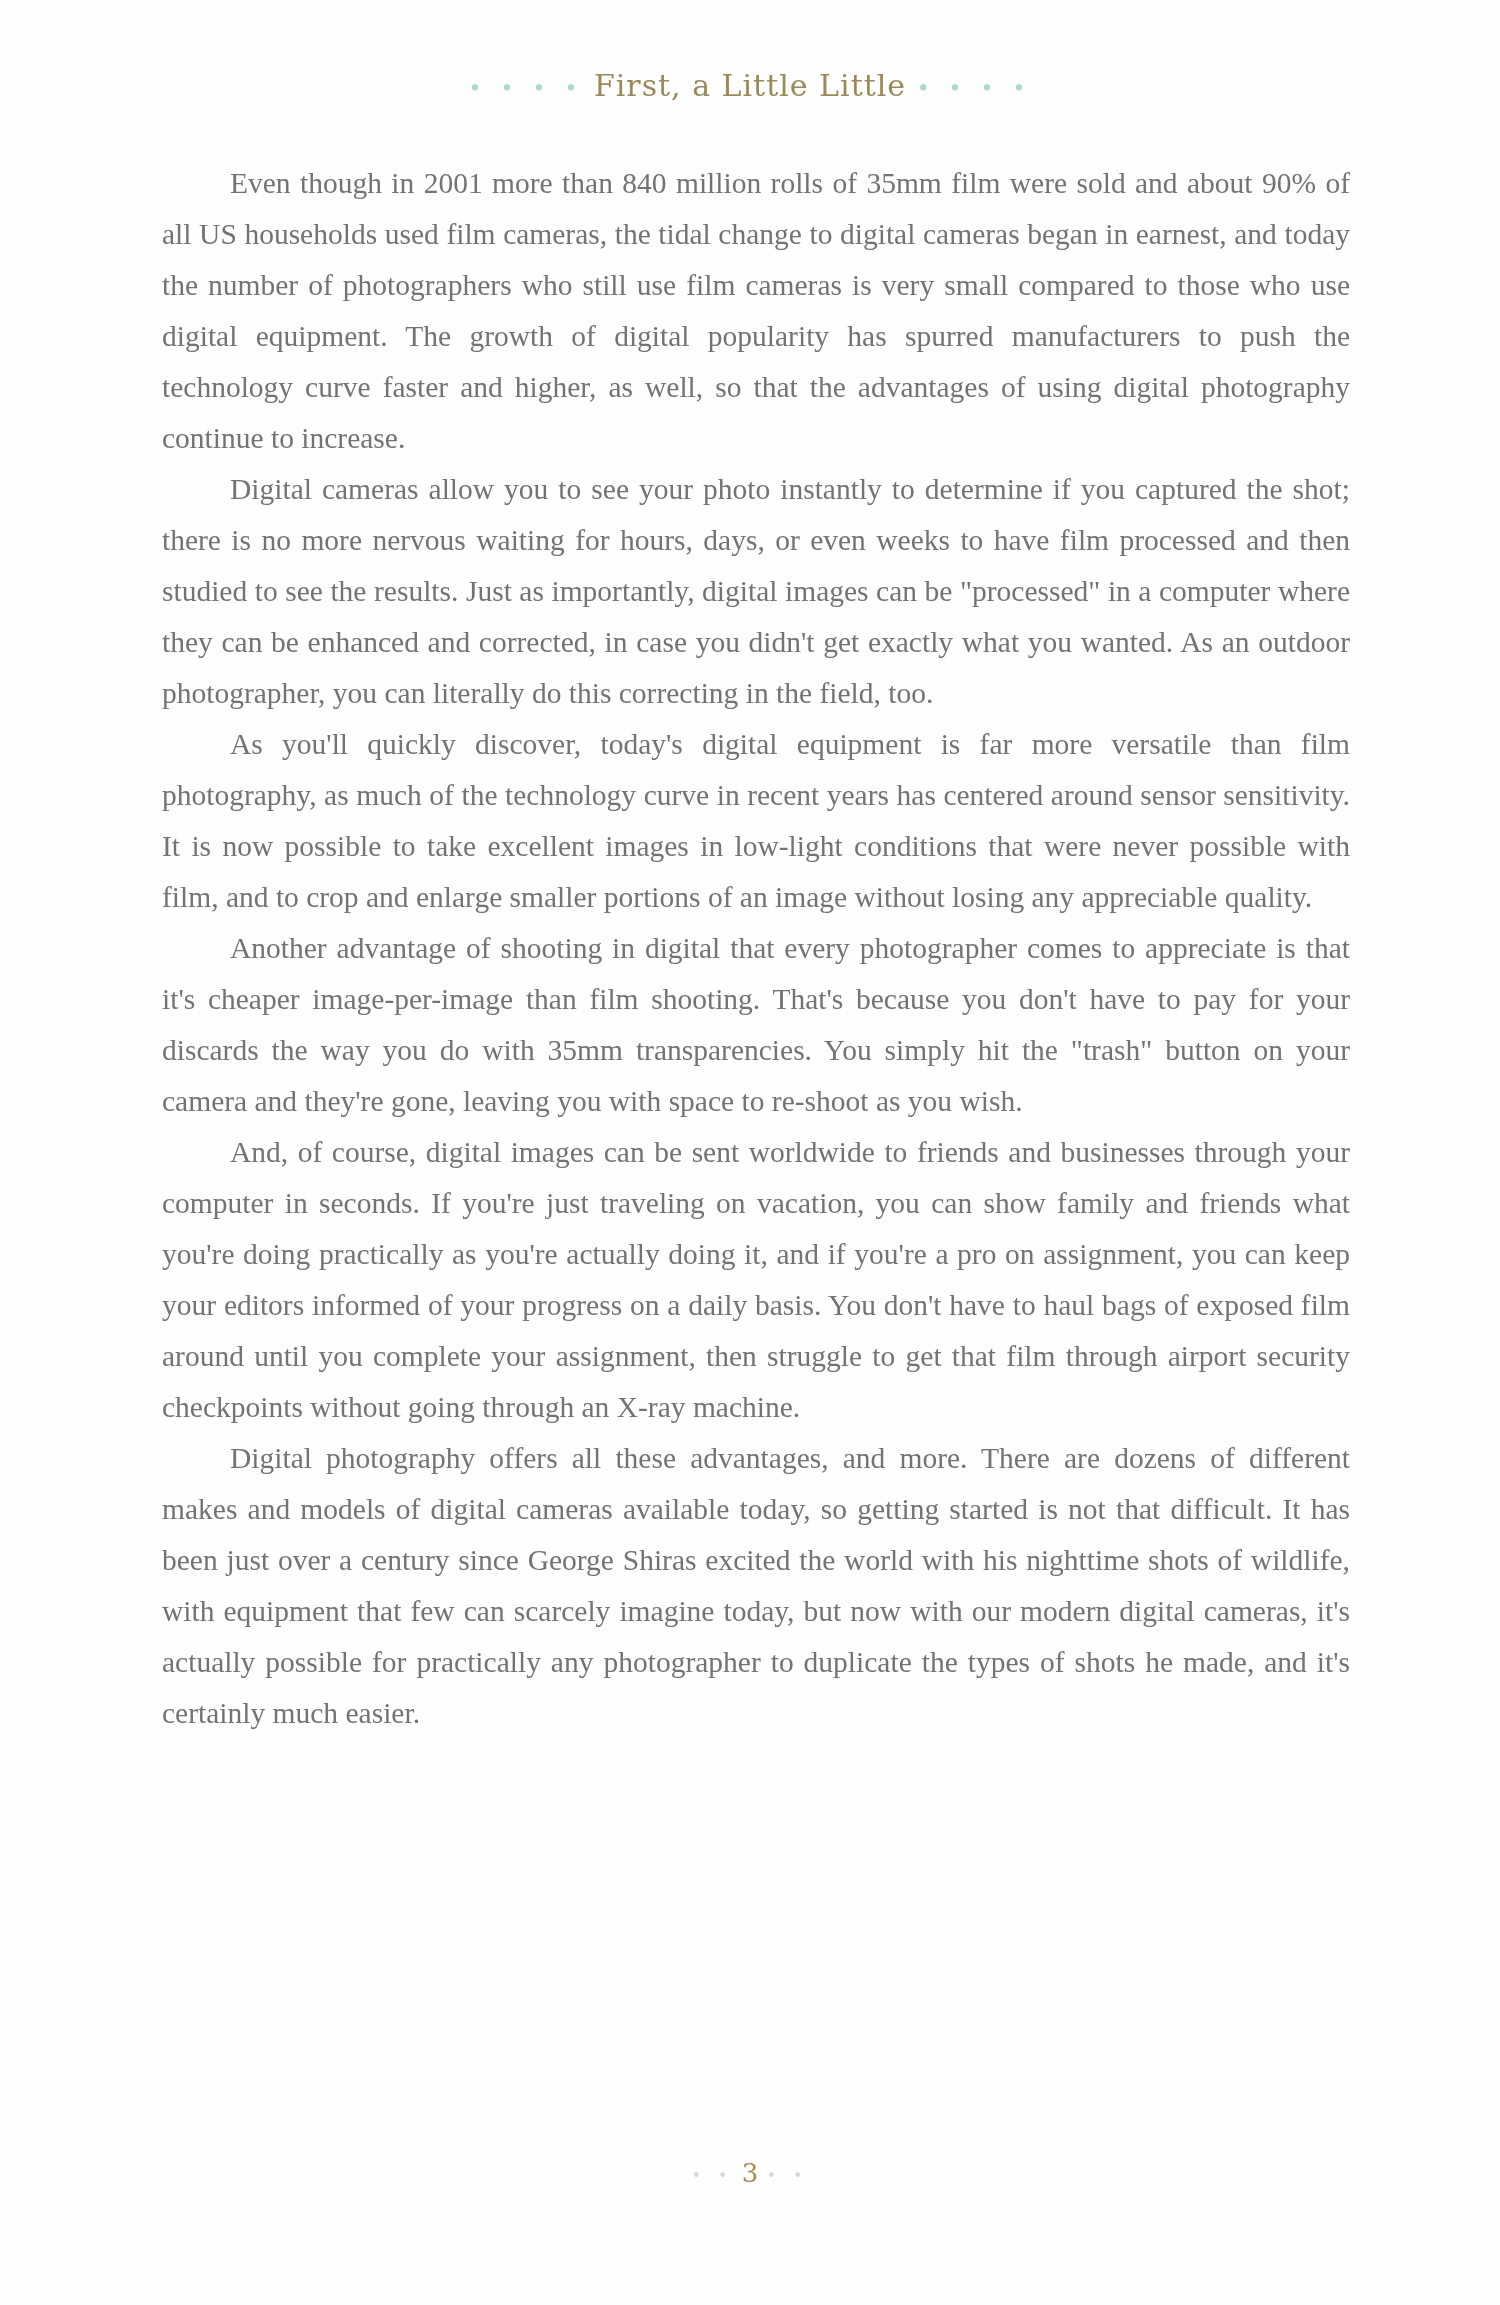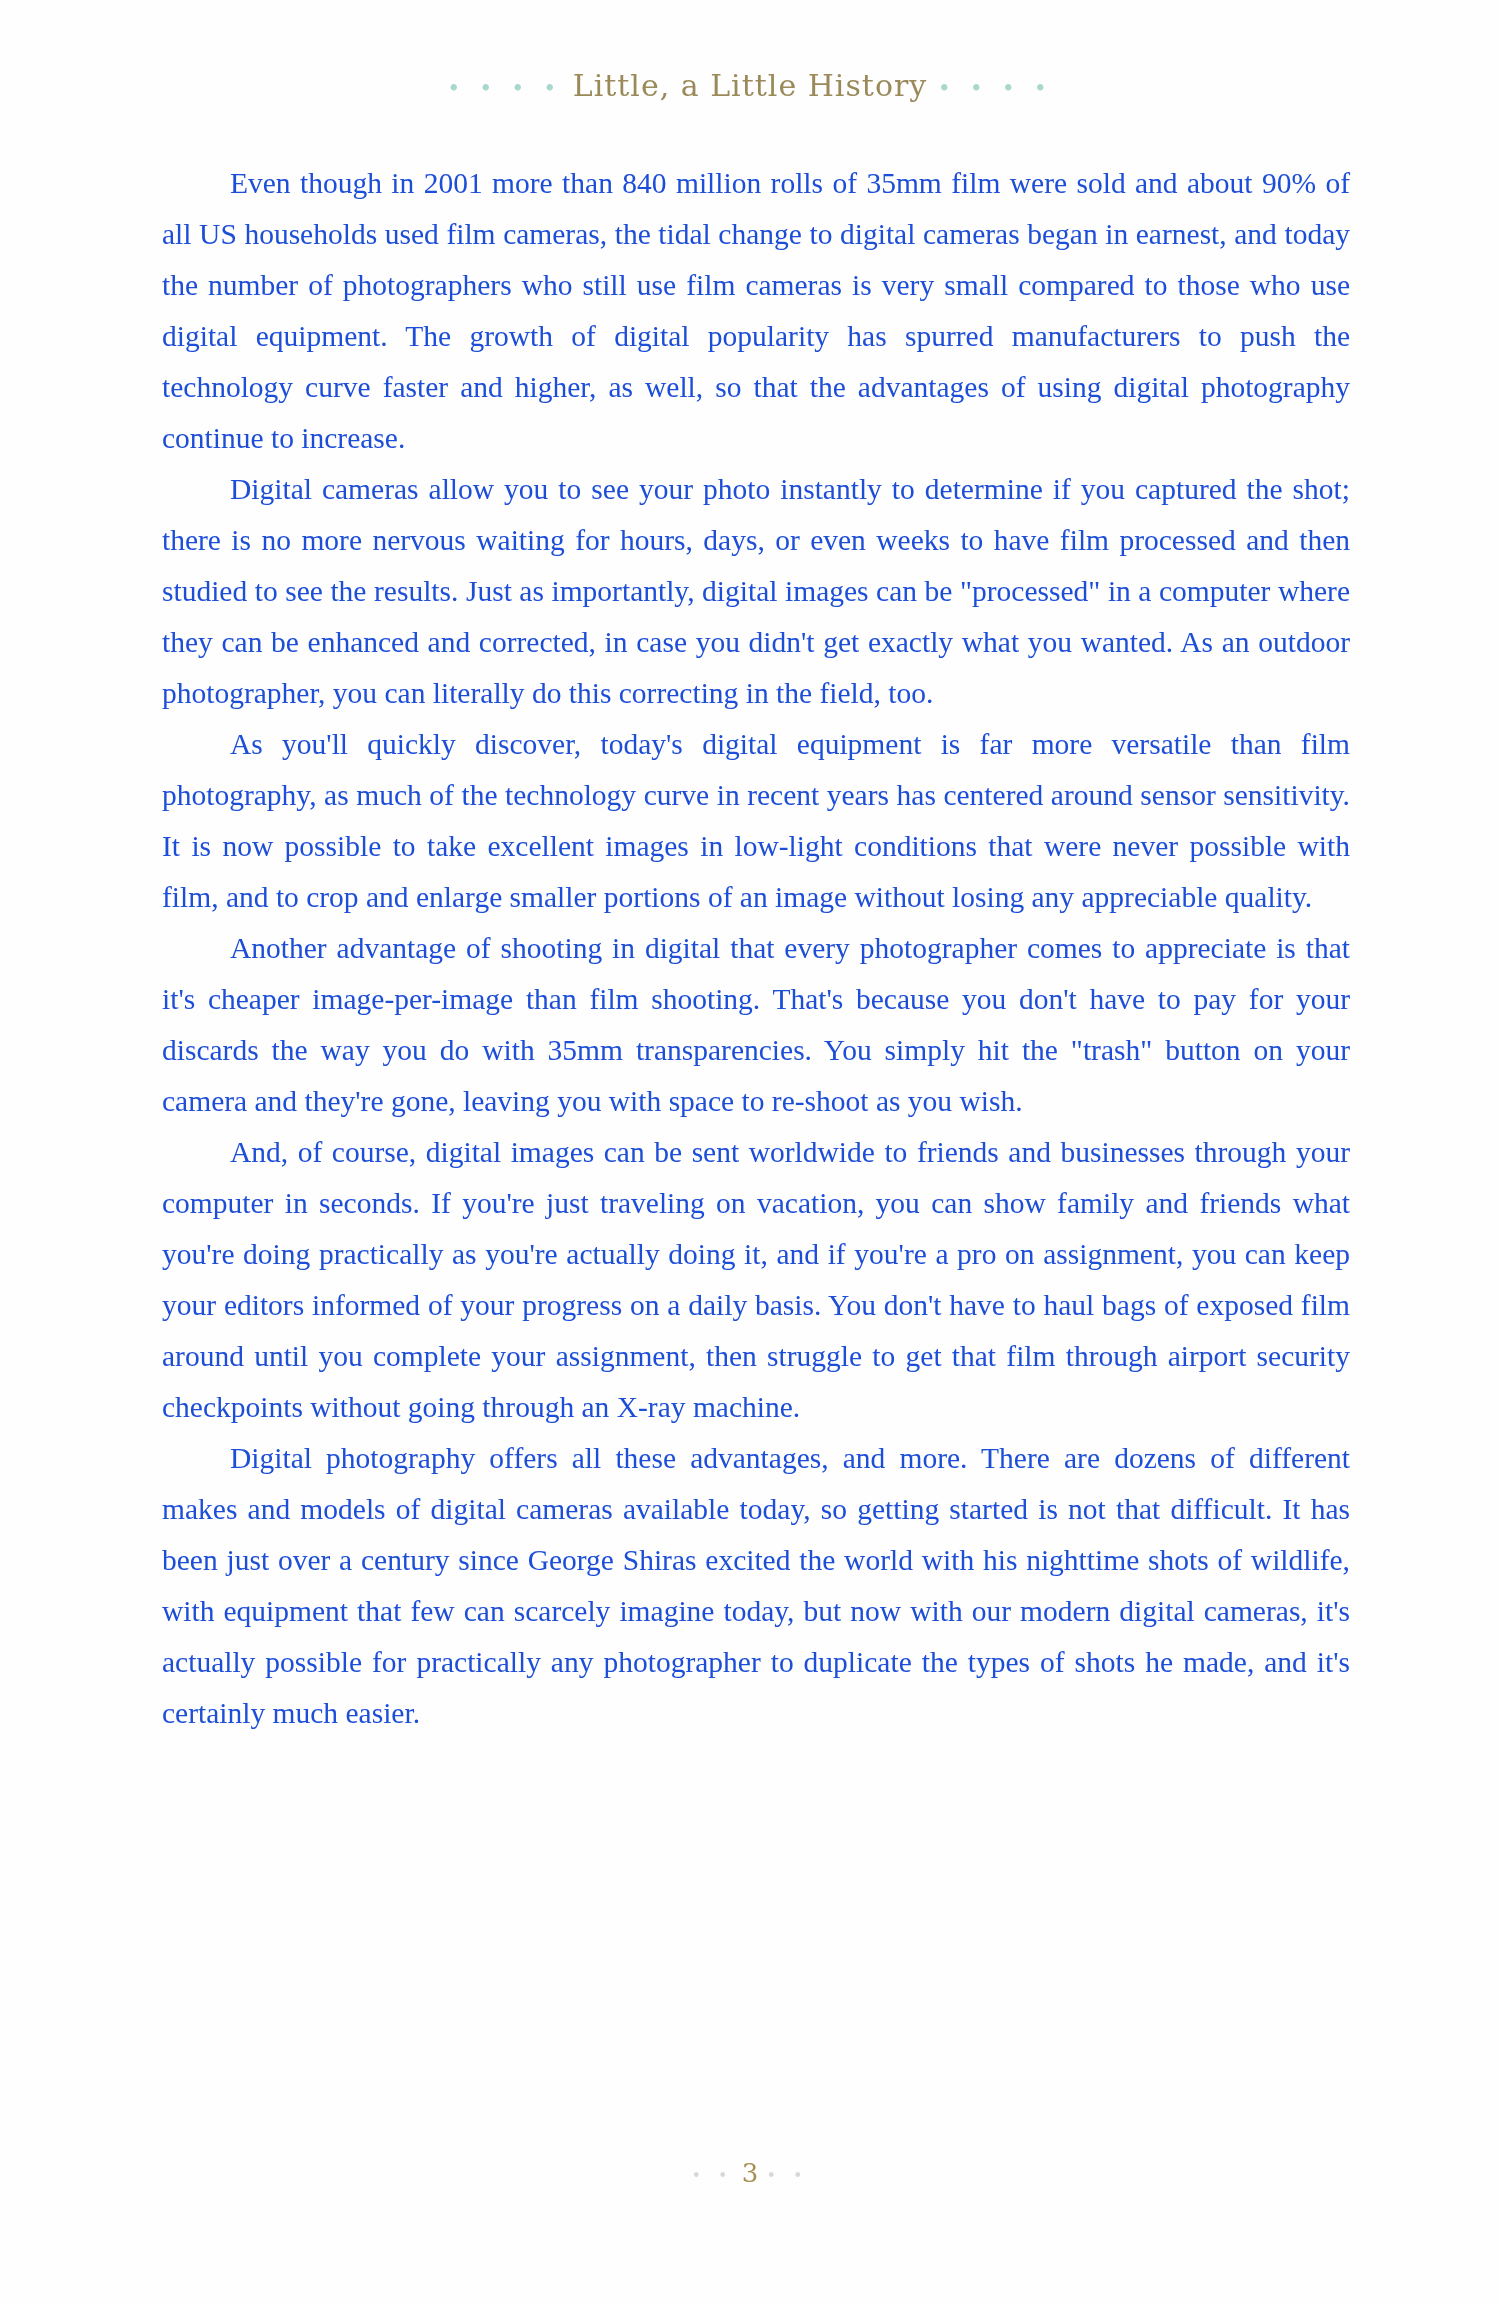--- a/index.html
+++ b/index.html
@@ -6,36 +6,36 @@
   body { width: 1500px; height: 2305px; position: relative; overflow: hidden; }
   .page { position: absolute; left: 0; top: 0; width: 1500px; height: 2305px; background: #fefefe; }
   .running-head {
     position: absolute; top: 68px; left: 0; width: 1500px; text-align: center;
     font-family: "DejaVu Serif", serif; font-size: 30px; color: #9a8a5a; letter-spacing: 1px;
   }
   .dots { color: #a8d8d0; letter-spacing: 6px; font-size: 22px; vertical-align: middle; }
   .body-text {
     position: absolute; top: 158px; left: 162px; width: 1188px;
     font-family: "Liberation Serif", serif; font-size: 29.5px; line-height: 51px;
-    color: #1d4ed8; text-align: justify;
+    color: #737373; text-align: justify;
   }
   .body-text p { margin: 0; text-indent: 68px; }
   .folio {
     position: absolute; top: 2158px; left: 0; width: 1500px; text-align: center;
     font-family: "DejaVu Serif", serif; font-size: 26px; color: #a89050;
   }
   .folio .fdots { color: #d8d8d8; letter-spacing: 6px; font-size: 16px; vertical-align: middle; }
 </style>
 </head>
 <body>
 
 <div class="page">
   <div class="running-head">
     <span class="dots">• • • •</span>
-    <span>Little, a Little History</span>
+    <span>First, a Little Little</span>
     <span class="dots">• • • •</span>
   </div>
 
   <div class="body-text">
     <p>Even though in 2001 more than 840 million rolls of 35mm film were sold and about 90% of all US households used film cameras, the tidal change to digital cameras began in earnest, and today the number of photographers who still use film cameras is very small compared to those who use digital equipment. The growth of digital popularity has spurred manufacturers to push the technology curve faster and higher, as well, so that the advantages of using digital photography continue to increase.</p>
     <p>Digital cameras allow you to see your photo instantly to determine if you captured the shot; there is no more nervous waiting for hours, days, or even weeks to have film processed and then studied to see the results. Just as importantly, digital images can be "processed" in a computer where they can be enhanced and corrected, in case you didn't get exactly what you wanted. As an outdoor photographer, you can literally do this correcting in the field, too.</p>
     <p>As you'll quickly discover, today's digital equipment is far more versatile than film photography, as much of the technology curve in recent years has centered around sensor sensitivity. It is now possible to take excellent images in low-light conditions that were never possible with film, and to crop and enlarge smaller portions of an image without losing any appreciable quality.</p>
     <p>Another advantage of shooting in digital that every photographer comes to appreciate is that it's cheaper image-per-image than film shooting. That's because you don't have to pay for your discards the way you do with 35mm transparencies. You simply hit the "trash" button on your camera and they're gone, leaving you with space to re-shoot as you wish.</p>
     <p>And, of course, digital images can be sent worldwide to friends and businesses through your computer in seconds. If you're just traveling on vacation, you can show family and friends what you're doing practically as you're actually doing it, and if you're a pro on assignment, you can keep your editors informed of your progress on a daily basis. You don't have to haul bags of exposed film around until you complete your assignment, then struggle to get that film through airport security checkpoints without going through an X-ray machine.</p>
     <p>Digital photography offers all these advantages, and more. There are dozens of different makes and models of digital cameras available today, so getting started is not that difficult. It has been just over a century since George Shiras excited the world with his nighttime shots of wildlife, with equipment that few can scarcely imagine today, but now with our modern digital cameras, it's actually possible for practically any photographer to duplicate the types of shots he made, and it's certainly much easier.</p>

